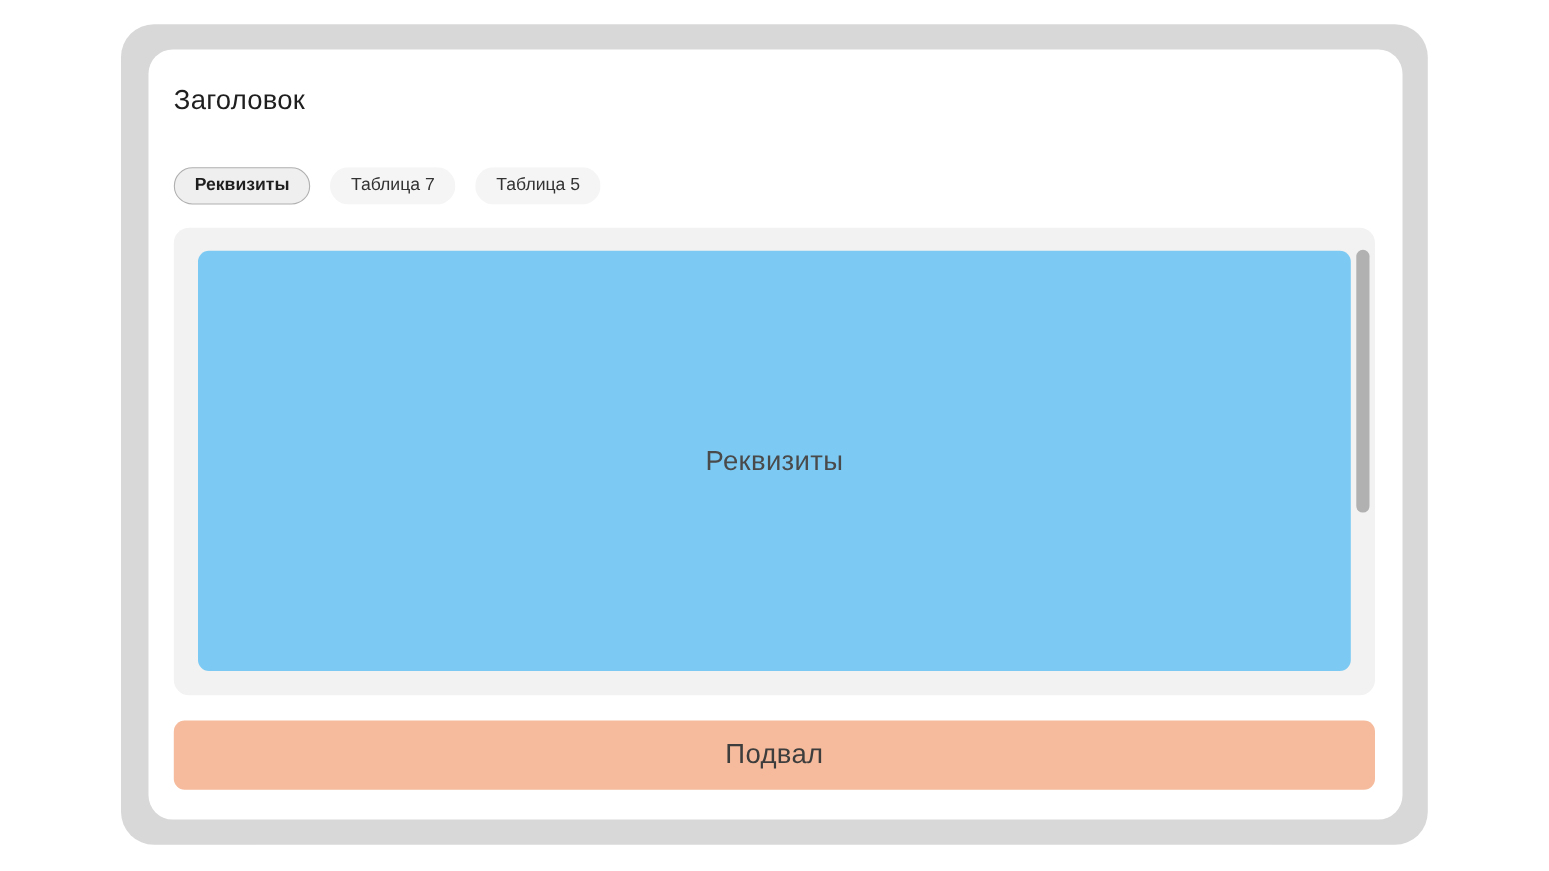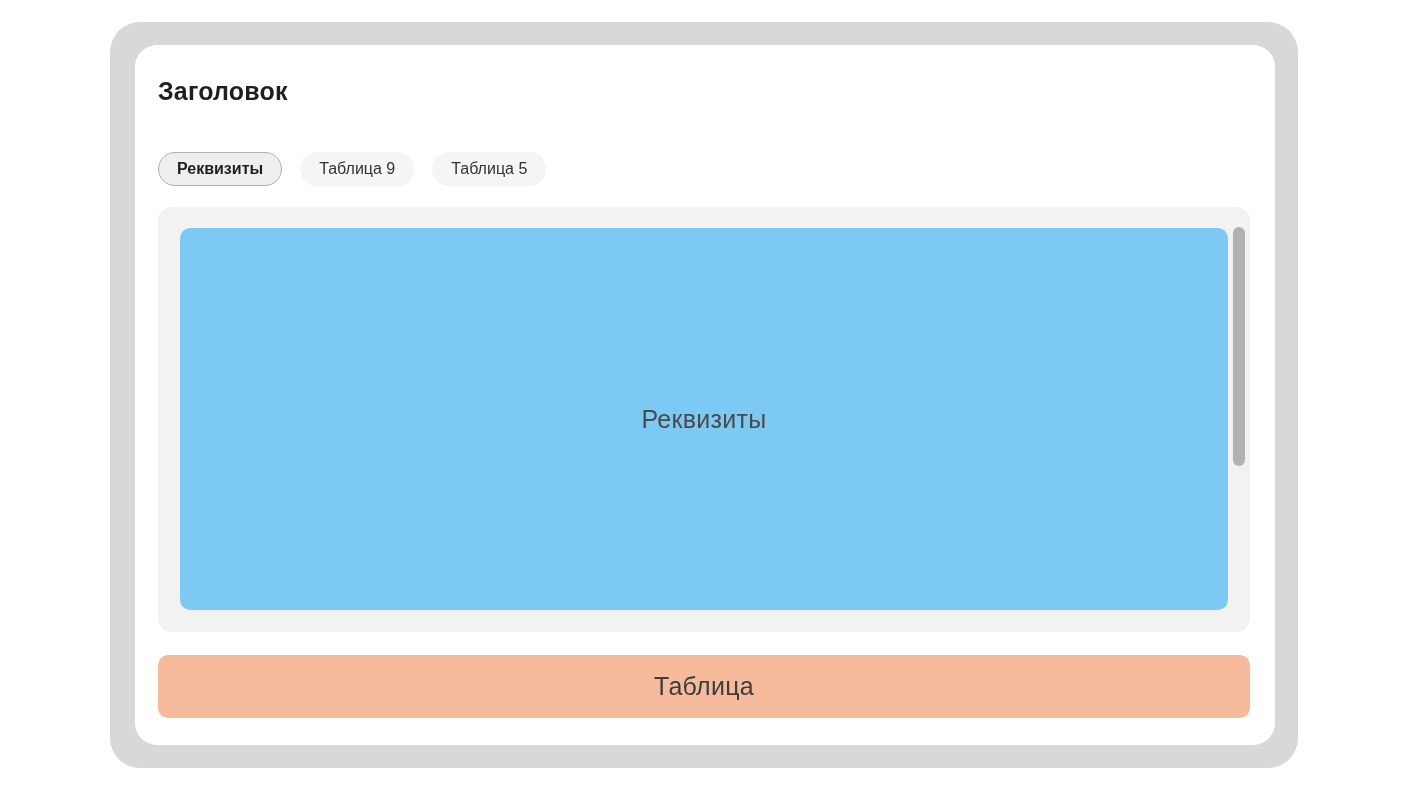--- a/index.html
+++ b/index.html
@@ -21,21 +21,21 @@
     position: absolute;
     left: 25px; top: 23px;
     width: 1140px; height: 700px;
     background: #ffffff;
     border-radius: 22px;
   }
   .page-title {
     position: absolute;
     left: 23px; top: 32px;
     font-size: 25px;
-    font-weight: 700;
+    font-weight: 400;
     color: var(--text-dark, #1f1f1f);
     letter-spacing: 0.2px;
   }
   .tabs {
     position: absolute;
     left: 23px; top: 107px;
     display: flex;
     gap: 18px;
   }
   .tab {
@@ -109,29 +109,29 @@
 </head>
 <body>
 
 <div class="frame">
   <div class="card">
 
     <div class="page-title">Заголовок</div>
 
     <div class="tabs">
       <div class="tab active">Реквизиты</div>
-      <div class="tab">Таблица 9</div>
+      <div class="tab">Таблица 7</div>
       <div class="tab">Таблица 5</div>
     </div>
 
     <div class="panel">
       <div class="content-placeholder">
         <span class="content-label">Реквизиты</span>
       </div>
       <div class="scrollbar-thumb"></div>
     </div>
 
     <div class="footer-bar">
-      <span class="footer-label">Таблица</span>
+      <span class="footer-label">Подвал</span>
     </div>
 
   </div>
 </div>
 
 </body></html>

